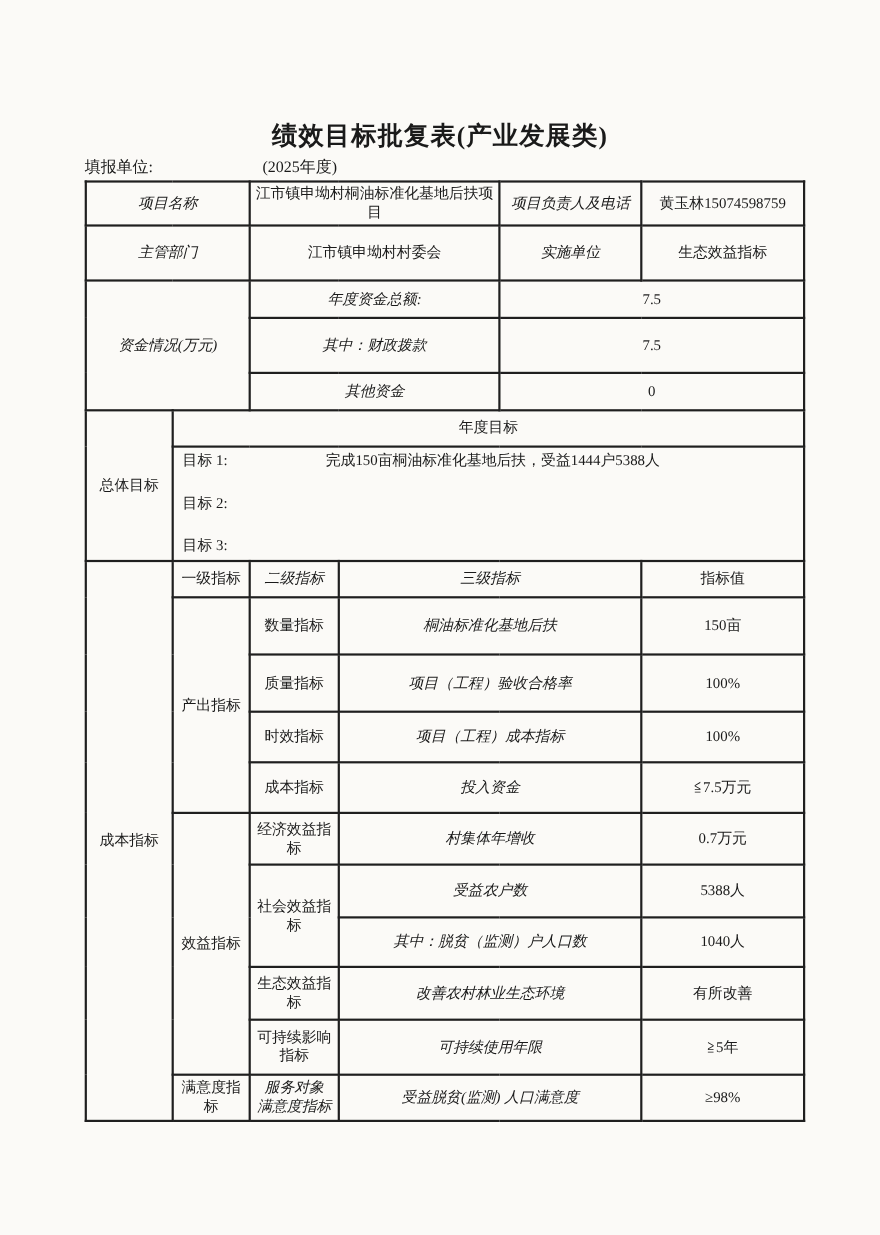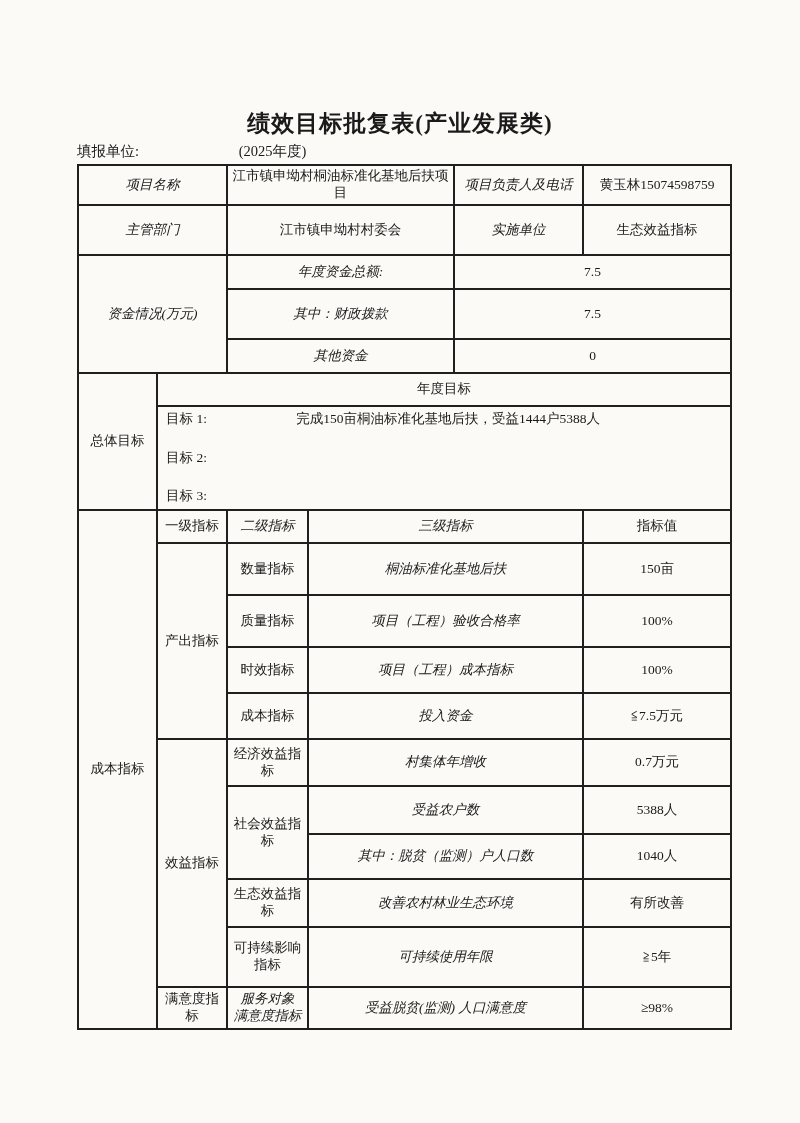--- a/index.html
+++ b/index.html
@@ -177,21 +177,21 @@
     </tr>
     <tr style="height:45px">
       <td colspan="2" class="al">其中：脱贫（监测）户人口数</td>
       <td class="ac">1040人</td>
     </tr>
     <tr style="height:48px">
       <td class="ac">生态效益指标</td>
       <td colspan="2" class="al">改善农村林业生态环境</td>
       <td class="ac">有所改善</td>
     </tr>
-    <tr style="height:60px">
+    <tr style="height:50px">
       <td class="ac">可持续影响指标</td>
       <td colspan="2" class="al">可持续使用年限</td>
       <td class="ac">≧5年</td>
     </tr>
 
     <tr style="height:42px">
       <td class="ac">满意度指标</td>
       <td class="al prewrap">服务对象
 满意度指标</td>
       <td colspan="2" class="al">受益脱贫(监测) 人口满意度</td>

